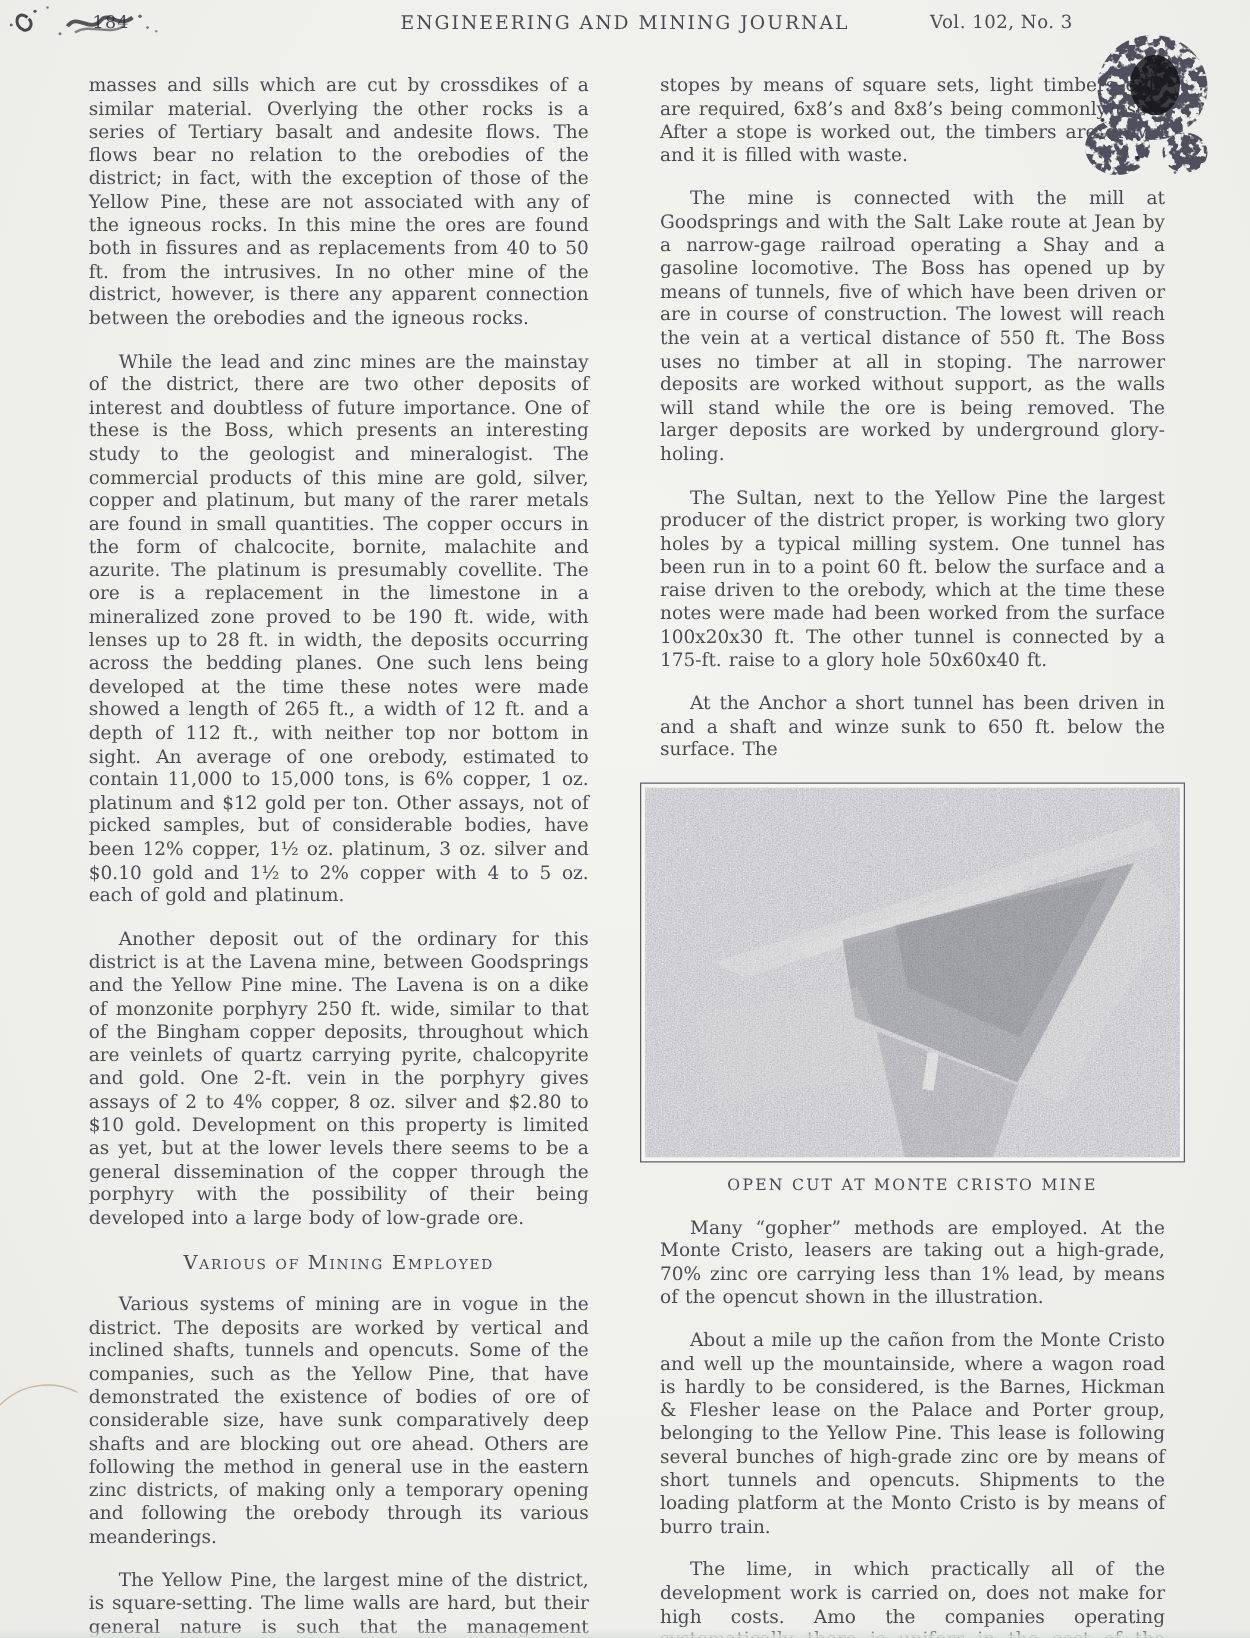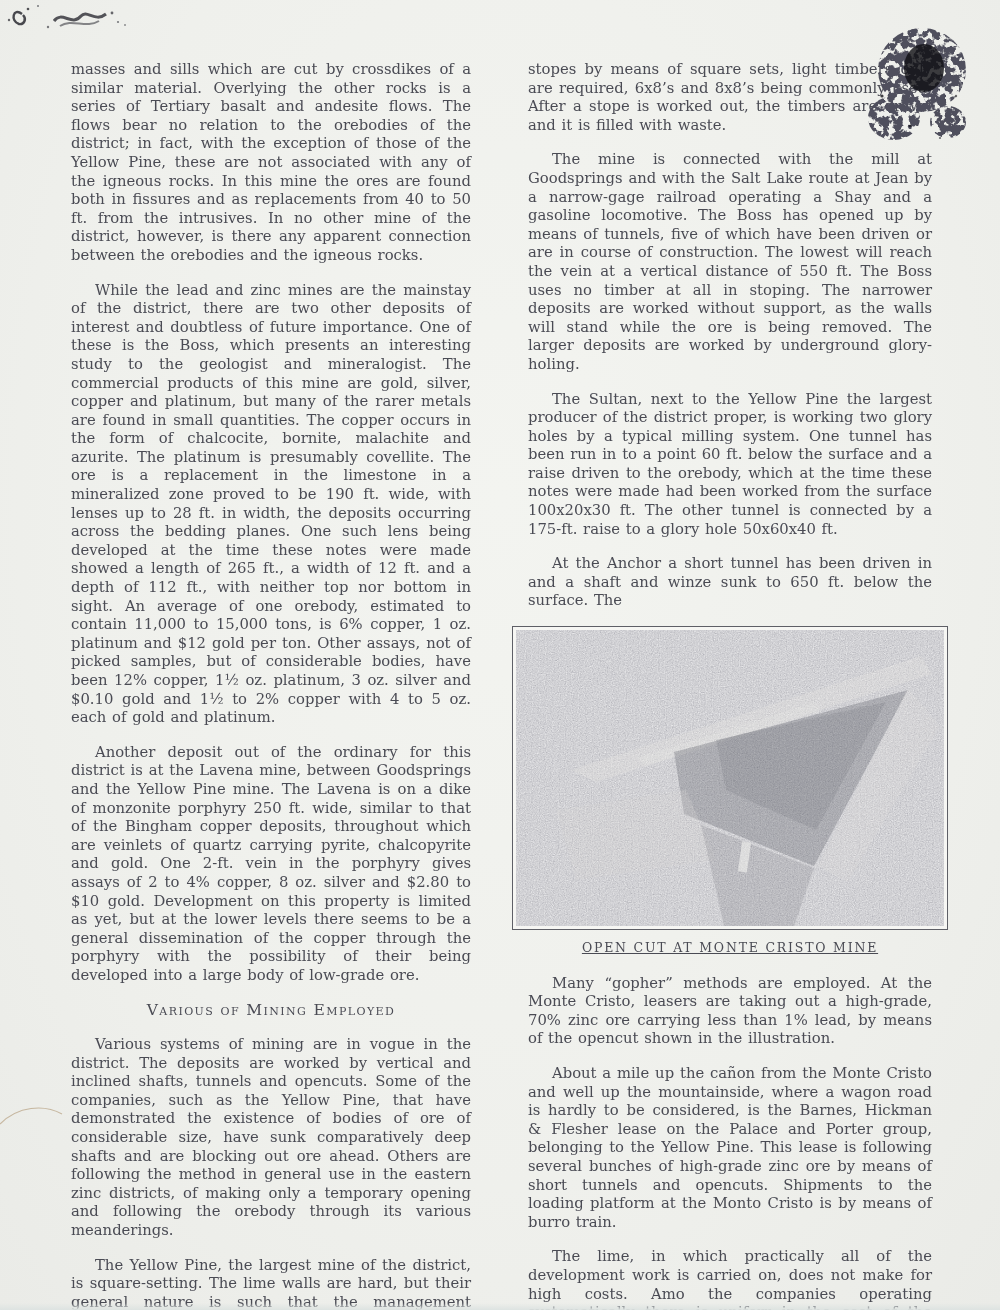--- a/index.html
+++ b/index.html
@@ -19,40 +19,45 @@
   .col { position:absolute; top:44px; width:432px; text-align:justify; font-size:14.8px; line-height:18.6px; }
   .col.left { left:55px; }
   .col.right { left:512px; width:436px; }
   .col p { margin:16px; text-indent:24px; word-spacing:1px; }
   .col p.cont { text-indent:0; }
   h3.section {
     text-align:center; font-variant:small-caps; font-weight:normal;
     font-size:15.5px; letter-spacing:1.4px; margin:8px 0 6px; color:#4a4b54;
   }
   
-  figure.photo { margin:7px 0 5px;text-decoration:underline; }
+  figure.photo { margin:7px 0 5px; }
   .photo-frame { border:1px solid #5e5f66; padding:3px; background:#f6f6f3; }
   .photo-inner { height:296px; overflow:hidden; }
   .photo-inner svg { display:block; }
   figcaption {
     text-align:center; font-size:12.5px; letter-spacing:1.8px;
     margin:9px 0 3px; color:#4a4b54;
   }
   
   .blot-tr { position:absolute; left:860px; top:26px; width:110px; height:120px; pointer-events:none; }
   .scribble { position:absolute; left:2px; top:0px; width:150px; height:44px; pointer-events:none; }
   .hairline { position:absolute; left:0; top:1098px; width:80px; height:36px; pointer-events:none; }
   .scan-edge { position:absolute; left:0; right:0; bottom:0; height:7px;
     background:linear-gradient(to bottom, rgba(200,210,208,0), #dde3e1); }
 </style>
 </head>
 <body>
 
 <div class="page">
 
+  <div class="hdr">
+    <span class="pagenum">184</span>
+    <div class="jtitle">ENGINEERING AND MINING JOURNAL</div>
+    <span class="issue">Vol. 102, No. 3</span>
+  </div>
 
   <svg class="scribble" width="150" height="44" viewBox="0 0 150 44">
     <path d="M20,14 C11,7 8,21 17,24 C22,25 25,19 21,15" stroke="#2a2a31" stroke-width="2.4" fill="none" opacity="0.85"></path>
     <circle cx="26" cy="9" r="1.3" fill="#2a2a31" opacity="0.8"></circle>
     <circle cx="7" cy="20" r="1.2" fill="#2a2a31" opacity="0.7"></circle>
     <path d="M52,21 C60,10 70,27 79,16 C85,9 93,23 104,14" stroke="#2c2c33" stroke-width="3" fill="none" opacity="0.8"></path>
     <path d="M58,26 C70,18 84,29 97,21" stroke="#2c2c33" stroke-width="2" fill="none" opacity="0.55"></path>
     <circle cx="110" cy="13" r="1.4" fill="#2c2c33" opacity="0.7"></circle>
     <circle cx="116" cy="22" r="1.1" fill="#2c2c33" opacity="0.6"></circle>
     <circle cx="123" cy="25" r="1" fill="#2c2c33" opacity="0.5"></circle>

